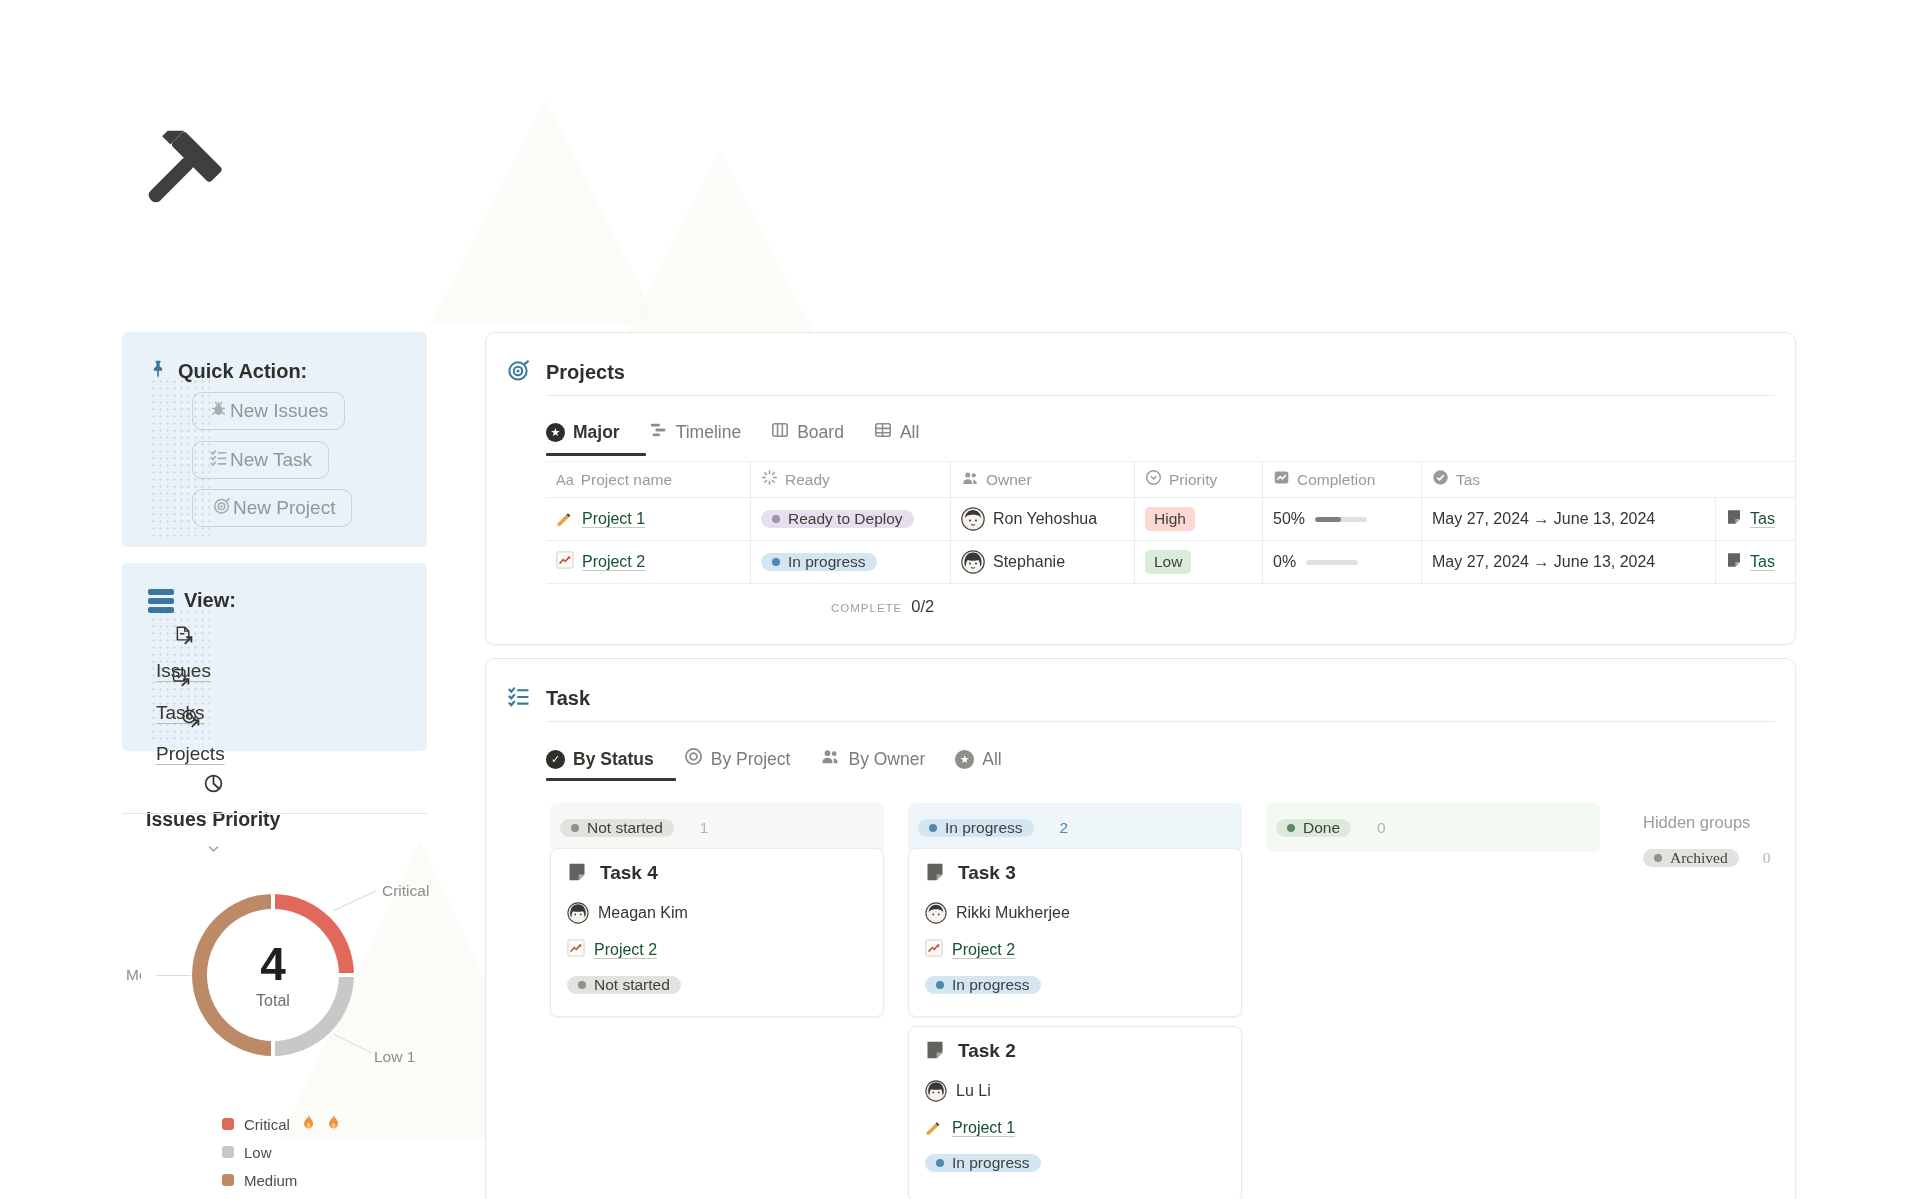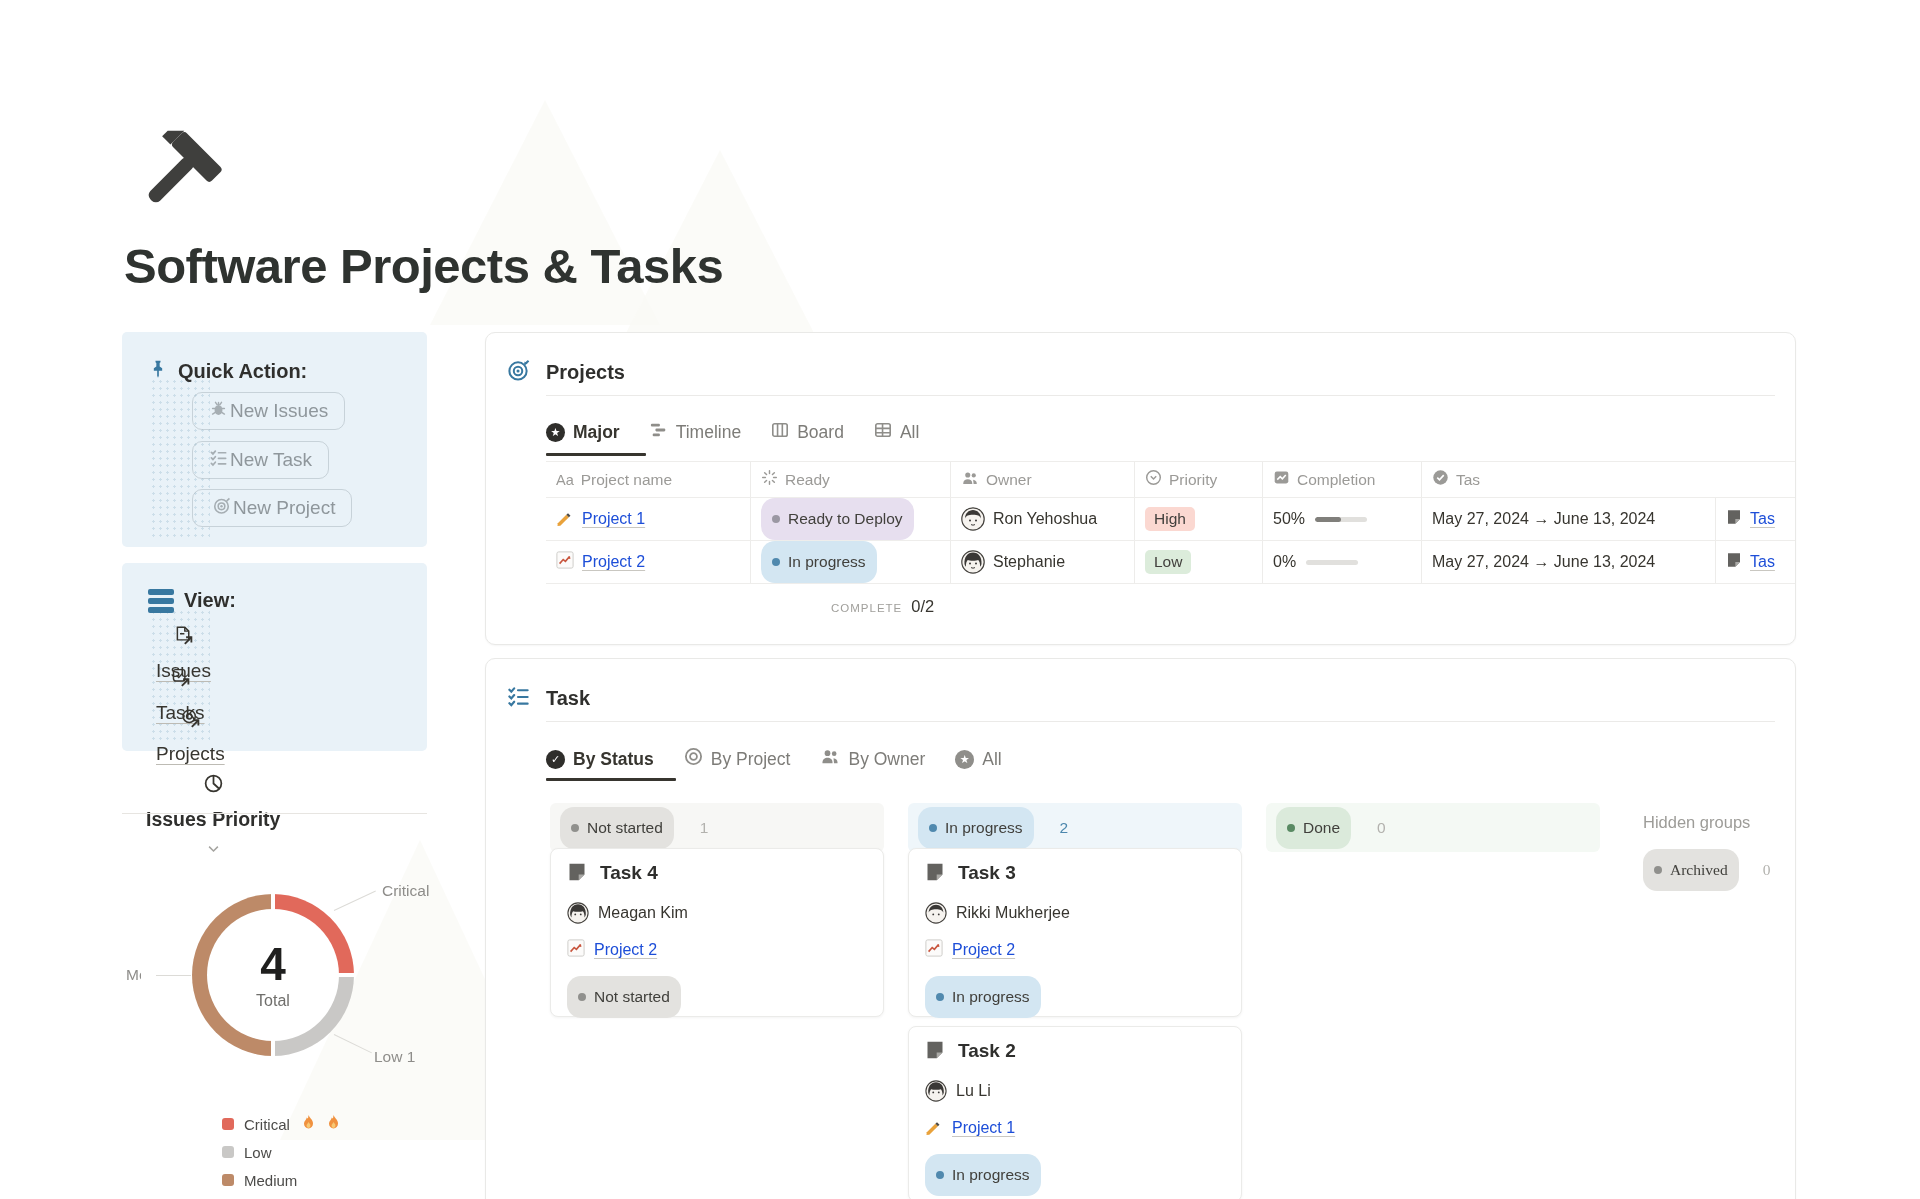--- a/index.html
+++ b/index.html
@@ -80,23 +80,23 @@
   .u-major { left:60px; width:100px; }
   .u-bystatus { left:60px; top:119px; width:130px; }
   
   .ptable { position:absolute; left:60px; top:128px; width:1251px; font-size:16px; }
   .trow { display:grid; grid-template-columns:204px 200px 184px 128px 159px 294px 1fr; align-items:center; }
   .thead { height:37px; color:#9b9a97; font-size:15.5px; border-top:1px solid #eeedeb; border-bottom:1px solid #eeedeb; }
   .tdata { height:43px; border-bottom:1px solid #eeedeb; }
   .cell { display:flex; align-items:center; gap:8px; padding:0 10px; height:100%; overflow:hidden; white-space:nowrap; }
   .trow .cell + .cell { border-left:1px solid #edecea; }
   .thead .cell { gap:7px; }
-  .page-link { font-weight:500; color:#1d4ed8; text-decoration:underline; text-decoration-color:#c9c7c1;
+  .page-link { font-weight:500; color:#14532d; text-decoration:underline; text-decoration-color:#c9c7c1;
     text-decoration-thickness:1px; text-underline-offset:3px; cursor:pointer; }
-  .pill { display:inline-flex; align-items:center; gap:8px; height:42px; padding:0 11px; border-radius:14px;
+  .pill { display:inline-flex; align-items:center; gap:8px; height:18px; padding:0 11px; border-radius:14px;
     font-size:15.5px; color:#41403c; white-space:nowrap; }
   .pill .dot { width:8px; height:8px; border-radius:50%; }
   .pill-purple { background:#e7dfef; } .pill-purple .dot { background:#9b98a3; }
   .pill-blue { background:#d3e6f2; } .pill-blue .dot { background:#5089ae; }
   .pill-gray { background:#e3e2df; } .pill-gray .dot { background:#90908d; }
   .pill-green { background:#dbeadb; } .pill-green .dot { background:#598a63; }
   .prio-tag { display:inline-block; padding:3px 9px; border-radius:5px; font-size:15.5px; color:#42403d; }
   .prio-high { background:#fbd8d1; } .prio-low { background:#dcecdb; }
   .avatar { width:24px; height:24px; flex:0 0 auto; }
   .avatar.sm { width:22px; height:22px; }
@@ -138,21 +138,20 @@
 
   <div class="layer hammer">
     <svg width="98" height="98" viewBox="0 0 100 100">
       <g transform="rotate(45 50 50)" fill="#3f3f3d">
         <rect x="43" y="28" width="14" height="58" rx="6"></rect>
         <rect x="24" y="12" width="56" height="20" rx="4"></rect>
         <path d="M24 12 L12 24 L12 32 L24 32 Z"></path>
       </g>
     </svg>
   </div>
-  <h1 class="layer page-title">Software Projects &amp; Tasks</h1>
 
   <div class="layer panel panel-qa">
     <div class="dotstrip"></div>
     <div class="panel-head">
       <span>
         <svg width="20" height="22" viewBox="0 0 24 24">
             <path fill="#3878a0" d="M9 2 H15 V4 L14 4.8 V9 L17 11.2 V14 H13 V20 L12 22.5 L11 20 V14 H7 V11.2 L10 9 V4.8 L9 4 Z"></path>
           </svg>
       </span>
       <span class="txt">Quick Action:</span>

